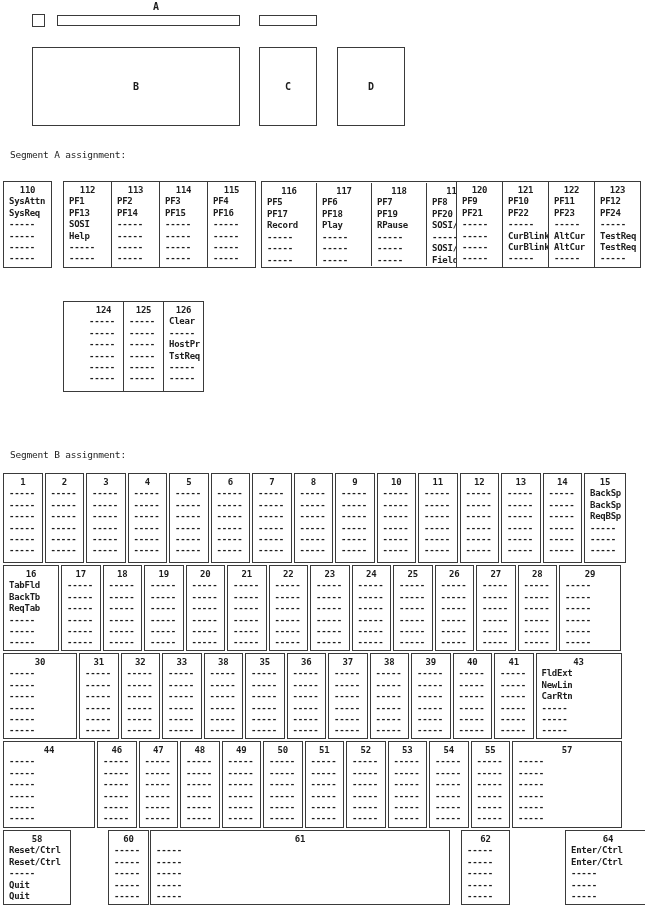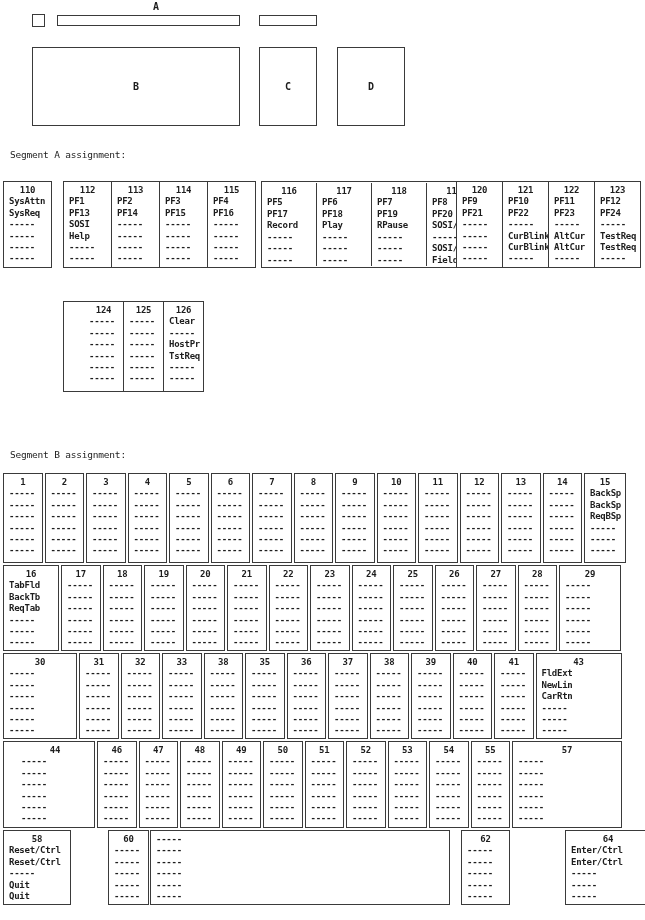--- a/index.html
+++ b/index.html
@@ -45,21 +45,21 @@
   .row2{left:3px;top:565px;height:86px;}
   .row3{left:3px;top:653px;height:86px;}
   .row4{left:3px;top:741px;height:87px;}
   .row5{left:3px;top:830px;height:75px;gap:0;}
   .krow .key{height:100%;}
   .row1 .key:last-child {width:42px;}
   .row2 .key:first-child{width:56px;}
   .row2 .key:last-child {width:62px;}
   .row3 .key:first-child{width:74px;}
   .row3 .key:last-child {width:86px;}
-  .row4 .key:first-child{width:92px;padding-left:12px;}
+  .row4 .key:first-child{width:92px;}
   .row4 .key:last-child {width:110px;}
   .row5 .key:nth-child(1){width:68px;}
   .row5 .key:nth-child(2){width:41px;margin-left:37px;}
   .row5 .key:nth-child(3){width:300px;margin-left:1px;}
   .row5 .key:nth-child(4){width:49px;margin-left:11px;}
   .row5 .key:nth-child(5){width:86px;margin-left:55px;}
   
   .key{overflow:hidden;padding-top:3px;
        font-weight:bold;font-size:9px;line-height:11.4px;letter-spacing:-0.25px;}
   .knum{text-align:center;}
@@ -748,20 +748,21 @@
       <div class="key">
         <div class="knum">60</div>
         <div class="kline">-----</div>
         <div class="kline">-----</div>
         <div class="kline">-----</div>
         <div class="kline">-----</div>
         <div class="kline">-----</div>
         <div class="kline">-----</div>
       </div>
       <div class="key">
+        <div class="knum">61</div>
         <div class="kline">-----</div>
         <div class="kline">-----</div>
         <div class="kline">-----</div>
         <div class="kline">-----</div>
         <div class="kline">-----</div>
         <div class="kline">-----</div>
       </div>
       <div class="key">
         <div class="knum">62</div>
         <div class="kline">-----</div>

